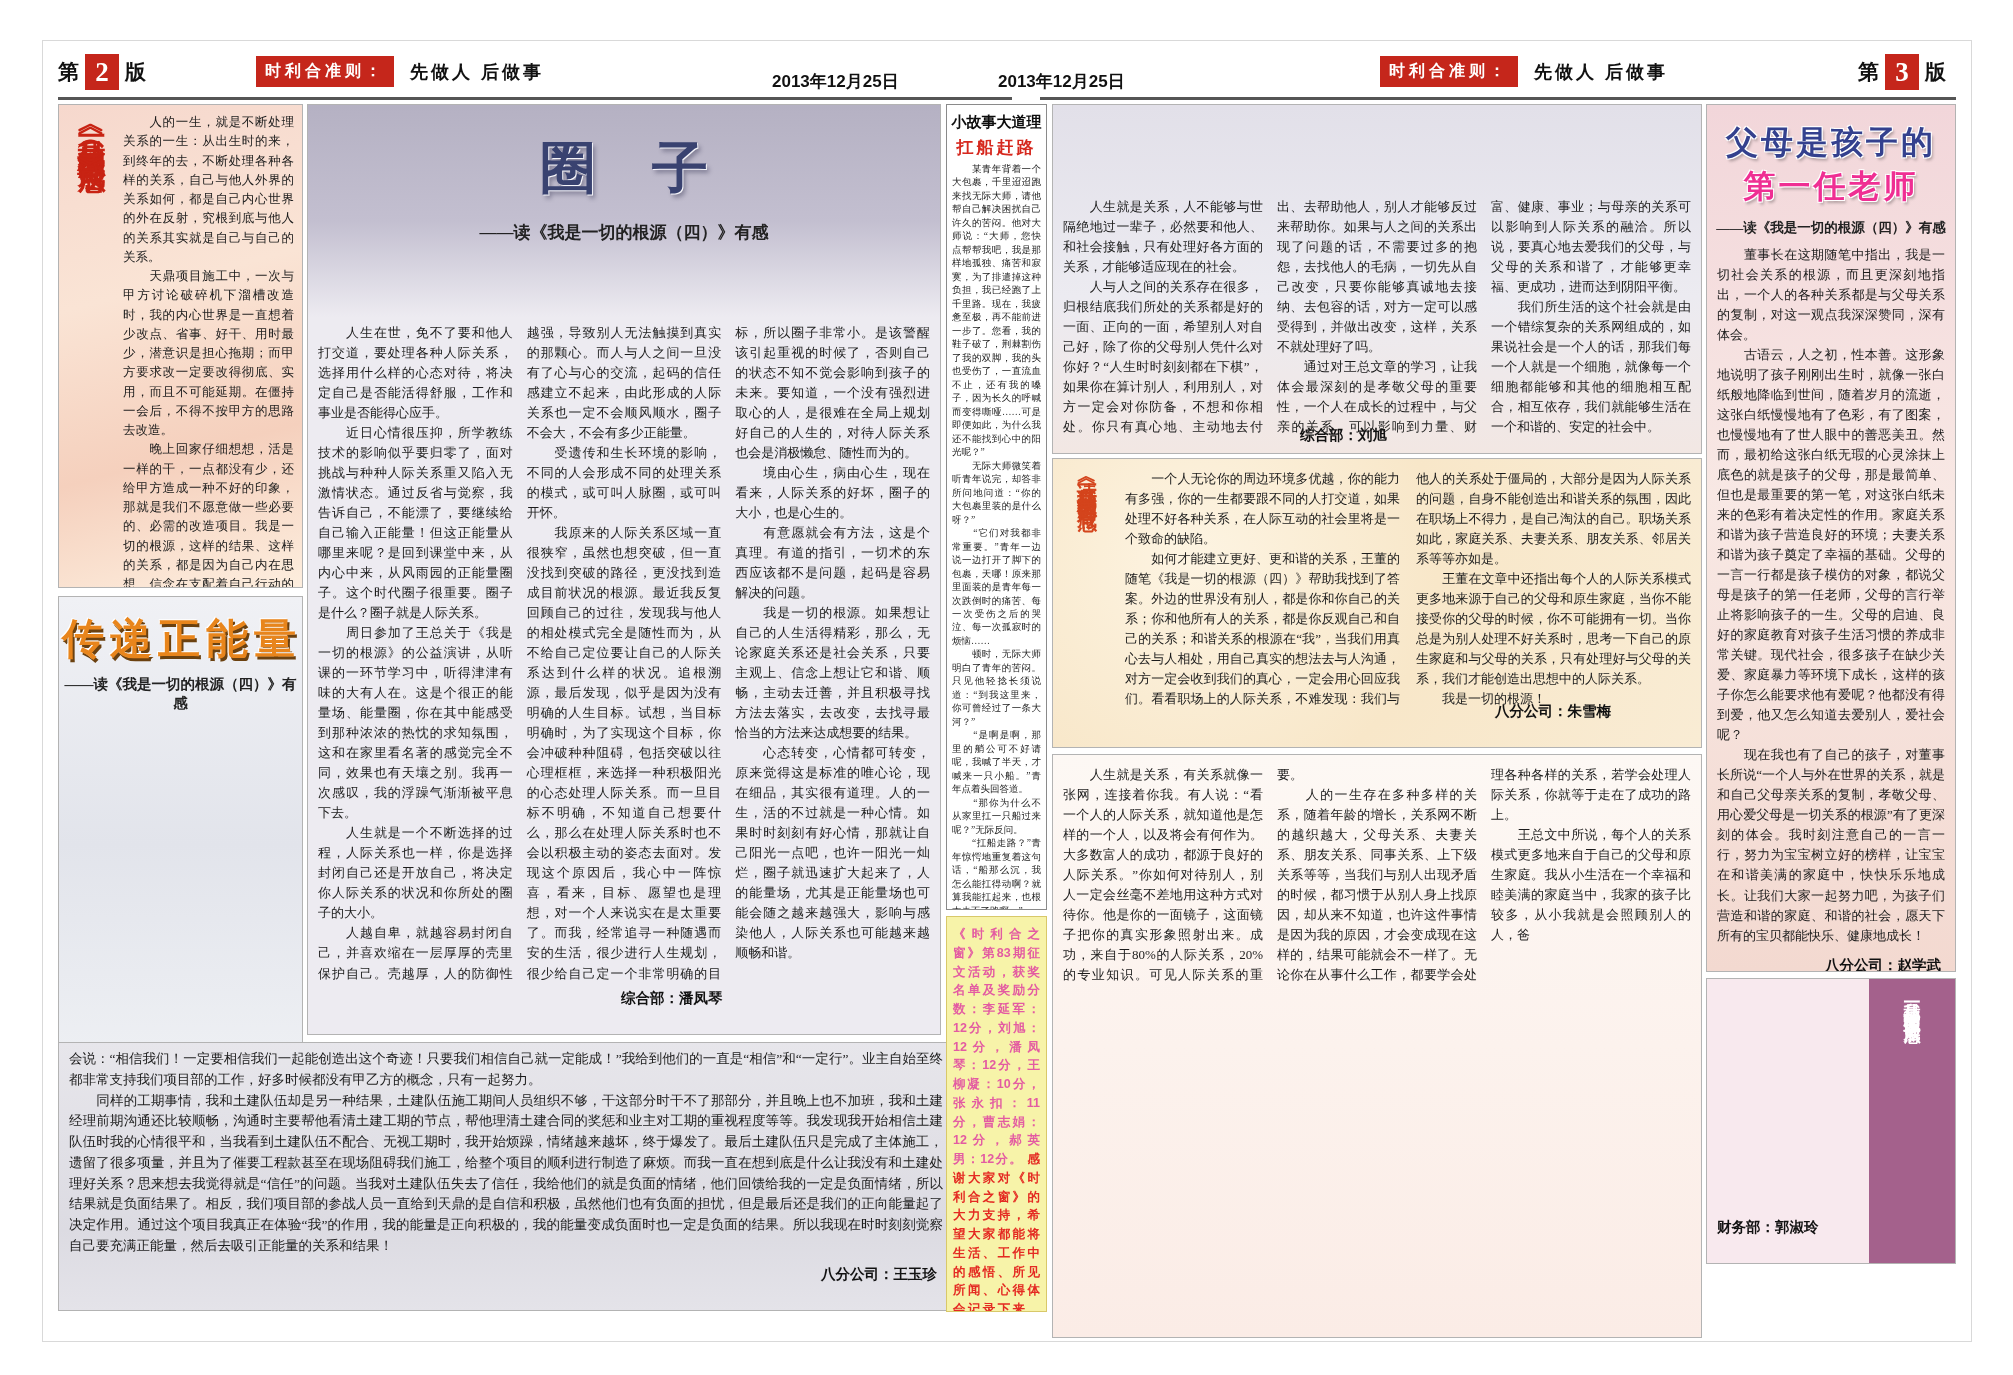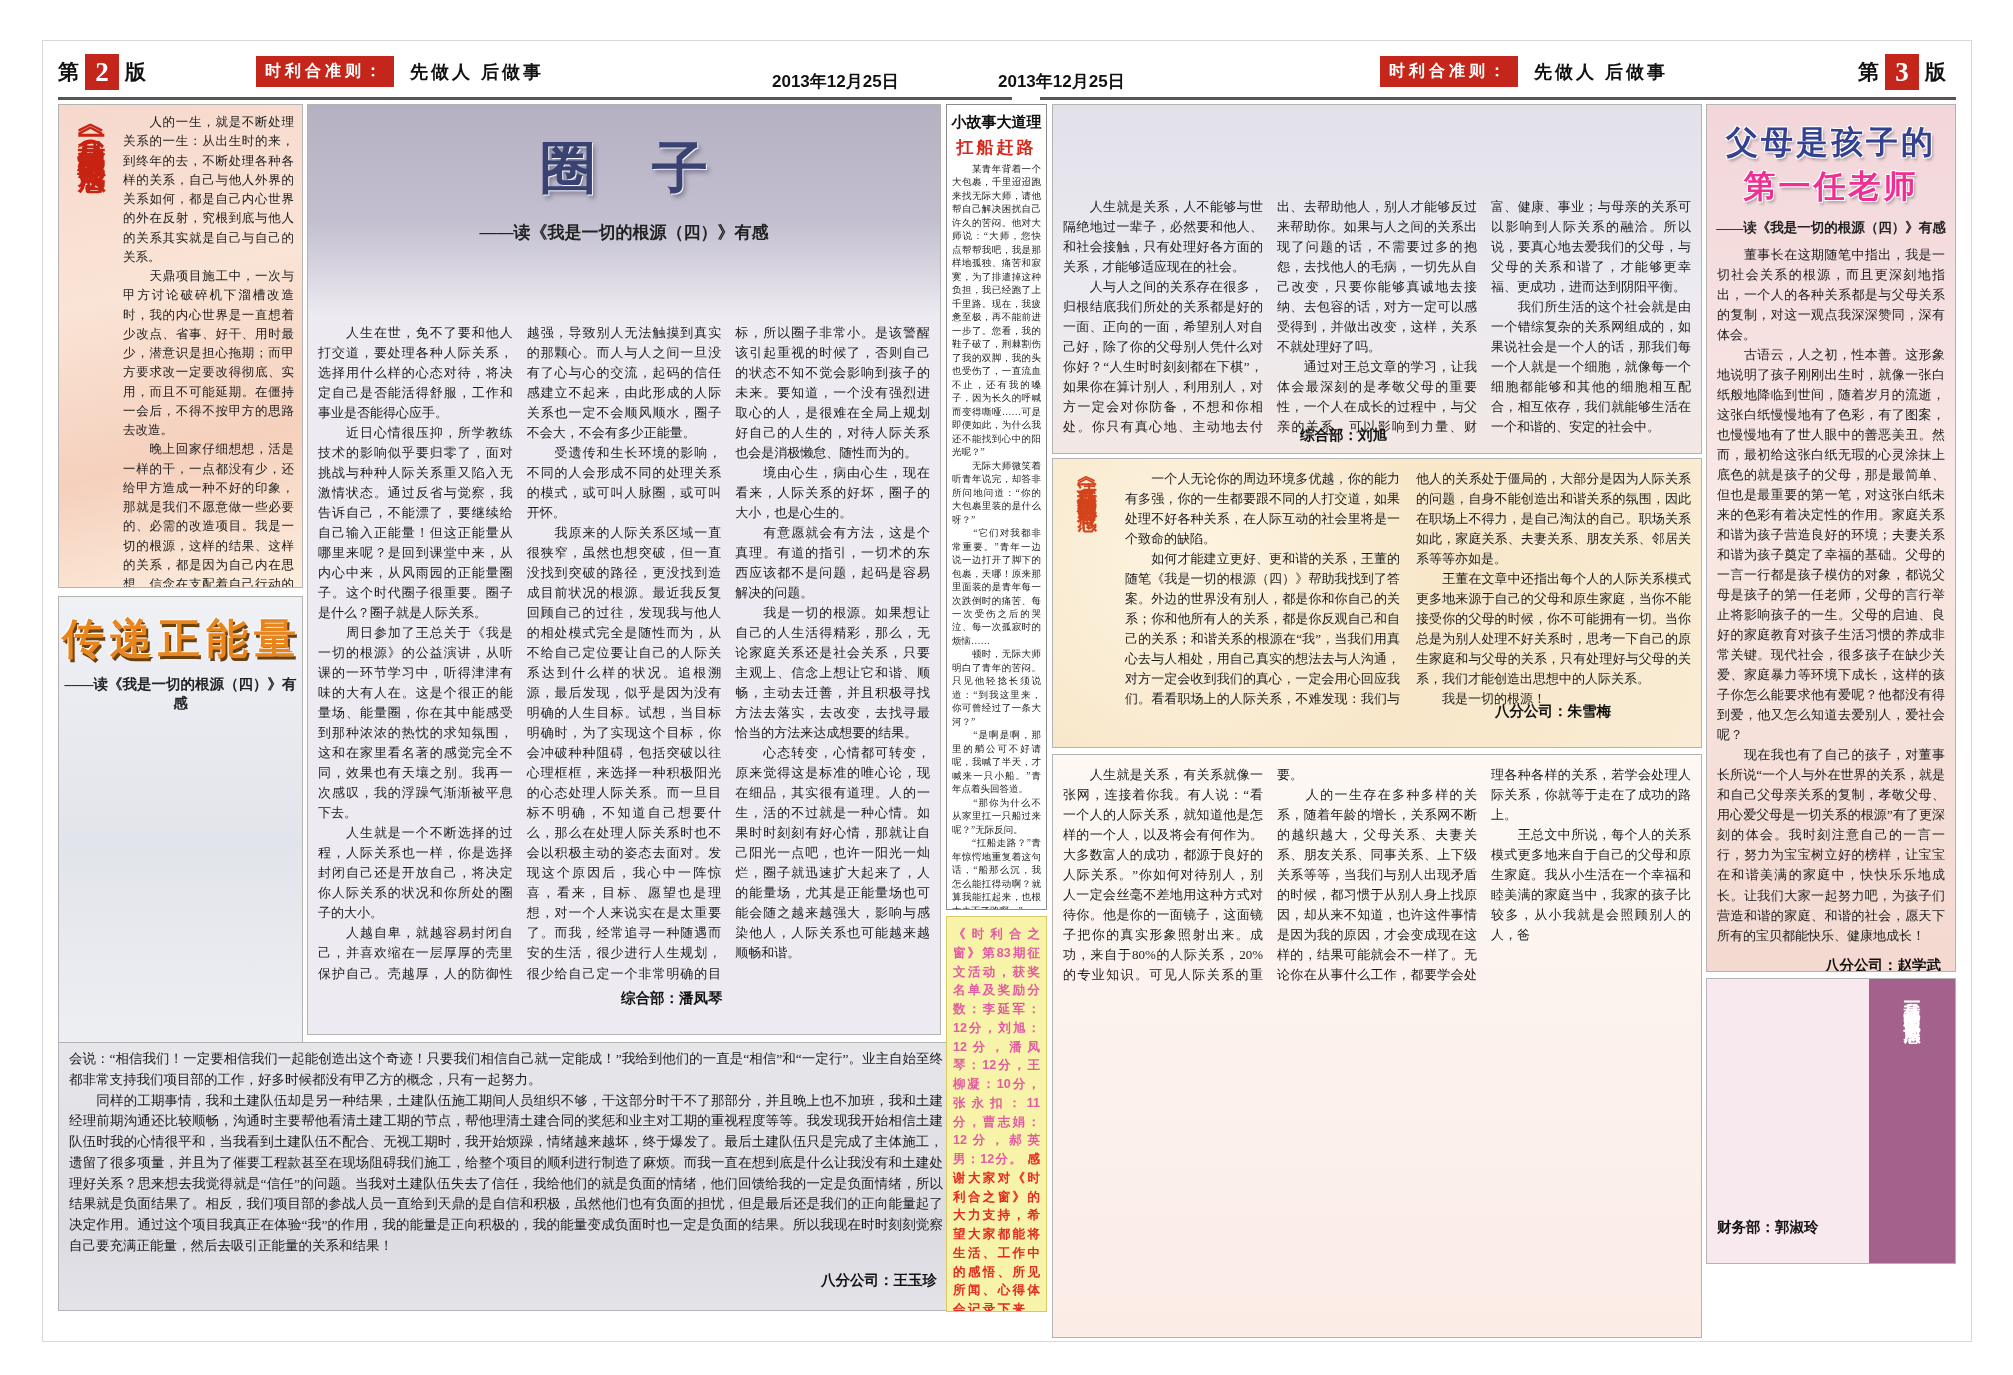--- a/index.html
+++ b/index.html
@@ -46,21 +46,21 @@
   .c-title{padding-top:26px;text-align:center;font-size:56px;font-weight:bold;color:#394270;
            font-family:"Liberation Sans","DejaVu Sans",sans-serif;
            text-shadow:1px 1px 0 #f5f5fa,3px 4px 4px rgba(30,30,60,.35);}
   .c-sub{text-align:center;font-size:17px;font-weight:bold;color:#222;margin-top:14px;}
   #blockC .c-body{position:absolute;left:10px;right:10px;top:218px;bottom:8px;}
   #blockC .byline{position:absolute;left:313px;bottom:26px;}
   
   #blockD{left:58px;top:1042px;width:896px;height:269px;
           background:linear-gradient(180deg,#e7e6eb,#dcdbe2 70%,#e4e3e9);}
   #blockD .d-body{position:absolute;left:10px;right:10px;top:6px;}
-  #blockD .byline{position:absolute;right:16px;bottom:20px;}
+  #blockD .byline{position:absolute;right:16px;bottom:26px;}
   
   #storyBox{left:946px;top:104px;width:101px;height:806px;background:#fff;border:1px solid #8a8a8a;}
   .s-kicker{text-align:center;font-family:"Liberation Sans","DejaVu Sans",sans-serif;
             font-weight:bold;font-size:15px;color:#0d0d0d;margin-top:8px;}
   .s-title{text-align:center;font-family:"Liberation Sans","DejaVu Sans",sans-serif;
            font-weight:bold;font-size:17px;letter-spacing:3px;color:#d6281e;margin:4px 0 4px;}
   .s-body{padding:0 5px;font-size:9.5px;line-height:1.42;text-align:justify;white-space:pre-line;color:#222;}
   
   #noticeBox{left:946px;top:916px;width:101px;height:396px;background:#f7f3a9;border:1px solid #d8c86a;}
   .n-body{padding:8px 6px;font-family:"Liberation Sans","DejaVu Sans",sans-serif;

